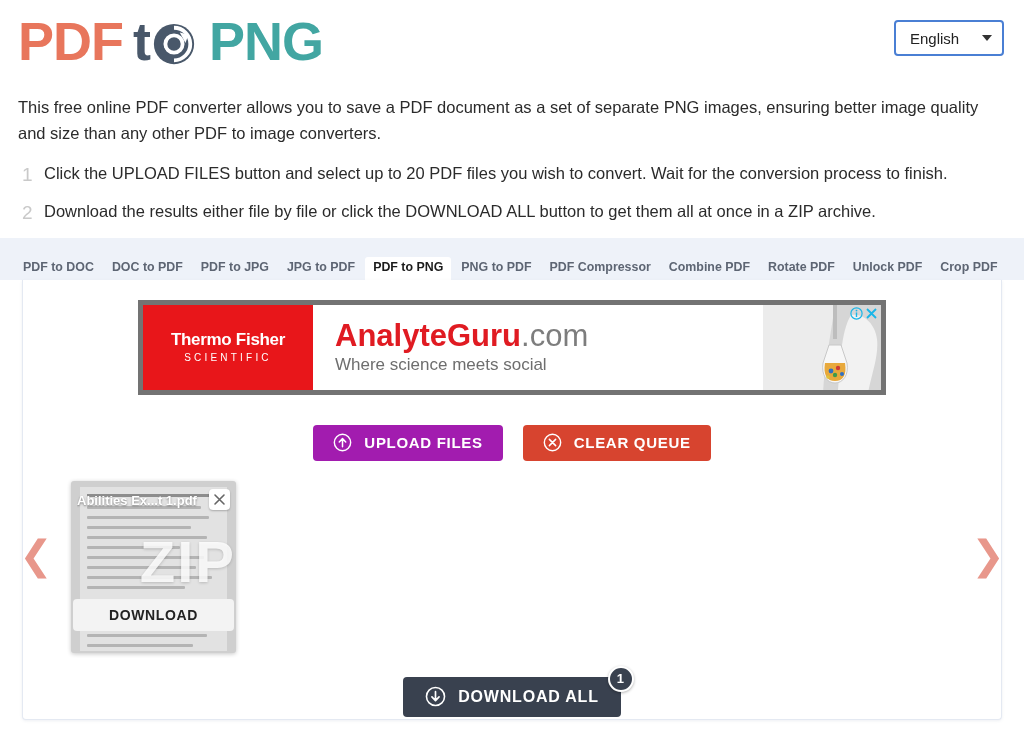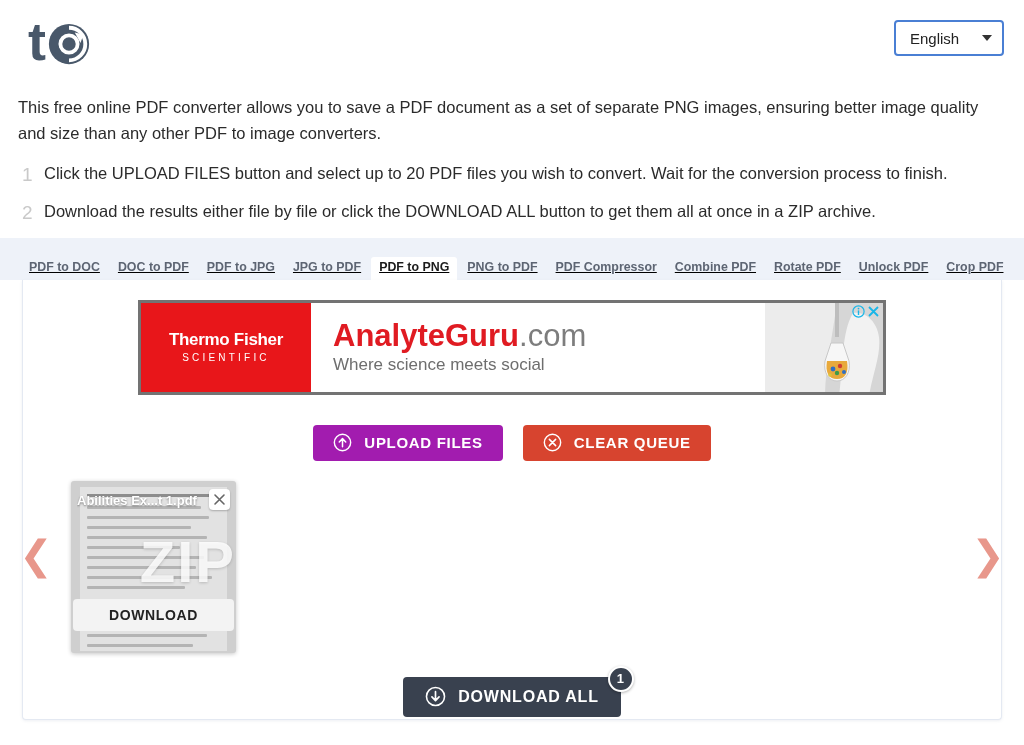--- a/index.html
+++ b/index.html
@@ -45,23 +45,23 @@
   .step { display: flex; align-items: flex-start; margin-bottom: 10px; }
   .step-num {
     width: 26px; flex: 0 0 26px; text-align: left;
     font-size: 19px; color: #c9c9c9; line-height: 1.5;
     padding-left: 4px;
   }
   .step-txt { font-size: 16.5px; line-height: 1.5; color: #2b2b2b; flex: 1; max-width: 930px;}
 
   
   .tabbar {
-    margin: 14px 0 0 0; padding: 0 21px;
+    margin: 14px 0 0 0; padding: 0 15px;
     display: flex; align-items: flex-end; gap: 2px;
-    background: #eef2f9; height: 24px; text-decoration: underline;
+    background: #eef2f9; height: 24px;
   }
   .tabbar-wrap { position: relative; background: #eef2f9; padding-top: 4px; }
   .tab {
     font-size: 12.4px; font-weight: bold; color: #5d6573;
     padding: 4px 8px 5px 8px; cursor: pointer; white-space: nowrap;
     line-height: 1.1; background: transparent;
   }
   .tab.active { background: #ffffff; color: #1b1b1b; border-radius: 3px 3px 0 0; }
 
   
@@ -73,21 +73,21 @@
     border-top: none;
     border-radius: 0 0 4px 4px;
     box-shadow: 0 1px 3px rgba(80,100,140,0.10);
     height: 440px;
     overflow: hidden;
   }
 
   
   .ad {
     width: 748px; height: 95px; margin: 20px auto 0 auto;
-    border: 3px solid #737373; background: #fff;
+    border: 5px solid #737373; background: #fff;
     display: flex; position: relative; overflow: hidden;
   }
   .ad-left {
     width: 170px; background: #e8161a; color: #fff;
     display: flex; flex-direction: column; align-items: center; justify-content: center;
   }
   .ad-brand { font-size: 17px; font-weight: bold; letter-spacing: -0.3px; line-height: 1.05;}
   .ad-brand-sub { font-size: 10px; letter-spacing: 3.2px; margin-top: 3px; }
   .ad-mid { flex: 1; display: flex; flex-direction: column; justify-content: center; padding-left: 22px; }
   .ad-title { font-size: 31px; font-weight: bold; color: #e01b22; line-height: 1.05; }
@@ -188,33 +188,35 @@
     box-shadow: 0 1px 3px rgba(0,0,0,0.3);
   }
 </style>
 </head>
 <body>
 
 <div class="page">
 
   <div class="header">
     <div class="logo">
+      <span class="pdf">PDF</span>
       <span class="to-wrap">
         <span class="to-t">t</span>
         <span class="refresh-icon">
           <svg viewBox="0 0 48 48" width="46" height="46">
             <circle cx="24" cy="24" r="21" fill="#49586a"></circle>
             <path d="M24 7 A17 17 0 0 1 24 41" fill="none" stroke="#ffffff" stroke-width="4"></path>
             <path d="M24 41 A17 17 0 0 1 24 7" fill="none" stroke="#ffffff" stroke-width="4" opacity="0.0"></path>
             <circle cx="24" cy="24" r="9" fill="none" stroke="#ffffff" stroke-width="4"></circle>
             <path d="M30 12 l9 2 l-3 9 z" fill="#ffffff"></path>
             <path d="M18 36 l-9 -2 l3 -9 z" fill="#49586a"></path>
           </svg>
         </span>
       </span>
+      <span class="png">PNG</span>
     </div>
 
     <div class="lang-select">
       <span>English</span>
       <span class="chev-d"></span>
     </div>
   </div>
 
   <div class="intro">This free online PDF converter allows you to save a PDF document as a set of separate PNG images, ensuring better image quality and size than any other PDF to image converters.</div>
 

